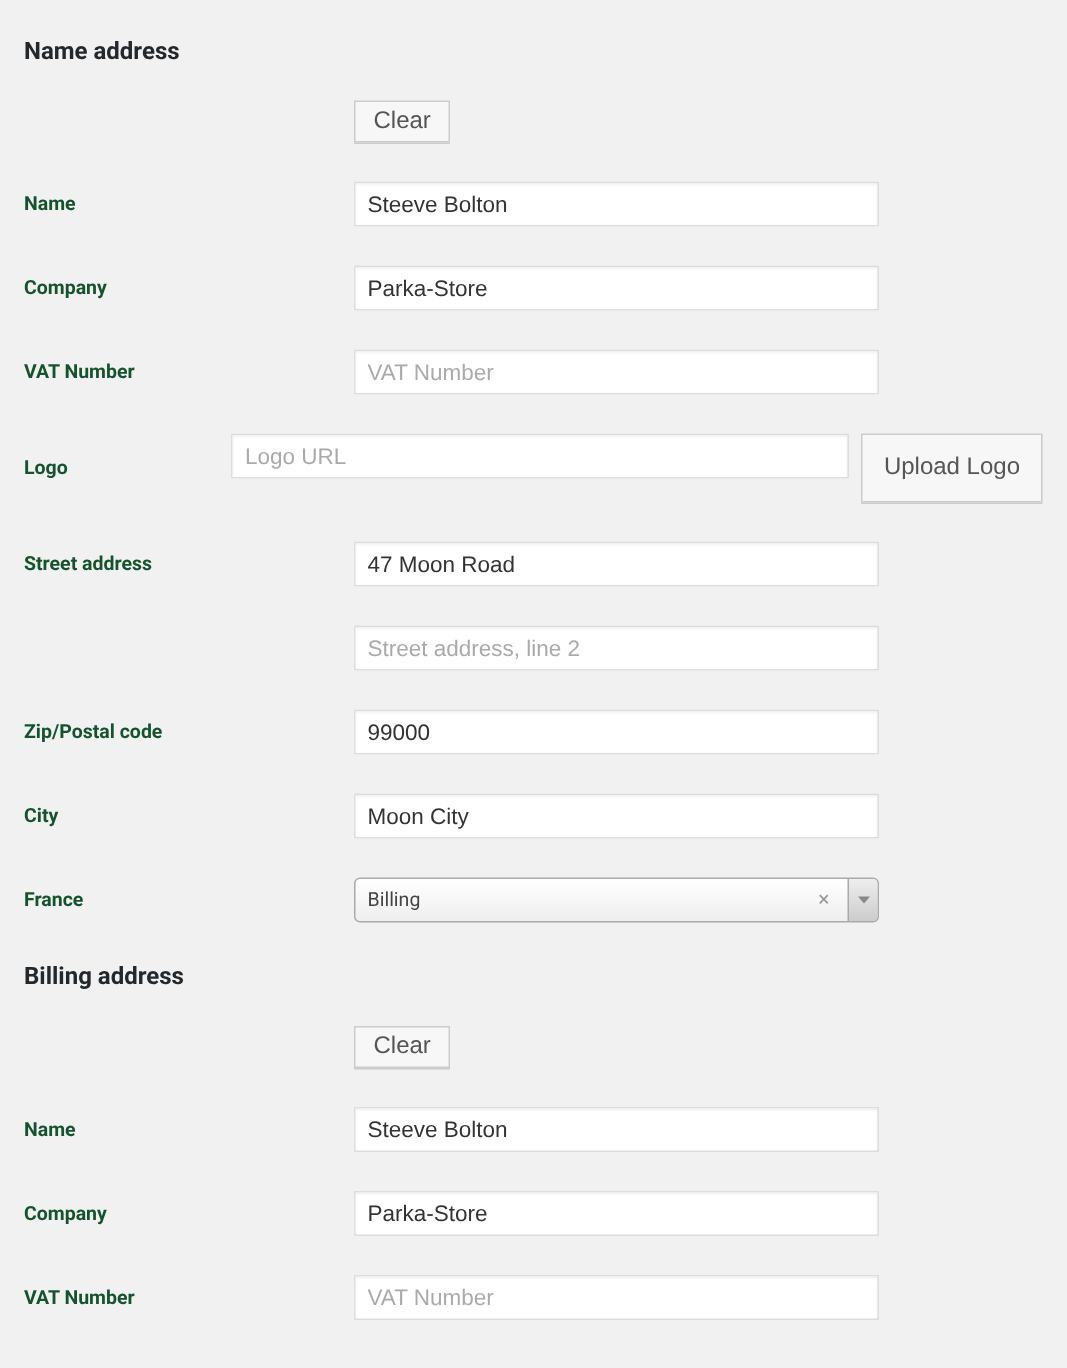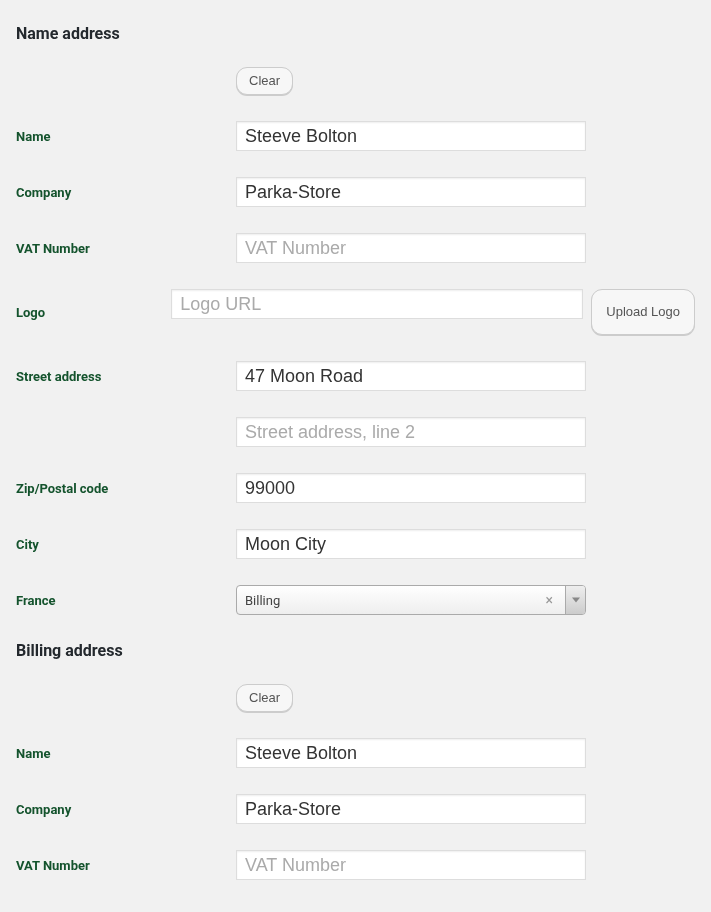--- a/index.html
+++ b/index.html
@@ -39,40 +39,40 @@
       display: flex;
       gap: 8px;
       align-items: stretch;
     }
     input[type="text"] {
       width: 350px;
       height: 30px;
       padding: 4px 8px;
       border: 1px solid #ddd;
       border-radius: 0;
-      font-size: 18px;
+      font-size: 15px;
       color: #333;
       background: #fff;
       box-shadow: inset 0 1px 2px rgba(0,0,0,0.07);
     }
     input[type="text"]::placeholder {
       color: #aaa;
     }
     input.logo-input {
       width: 412px;
     }
     .btn {
       display: inline-block;
       height: 28px;
       padding: 0 12px;
       border: 1px solid #ccc;
-      border-radius: 11px;
+      border-radius: 0;
       background: #f7f7f7;
       color: #555;
-      font-size: 13px;
+      font-size: 16px;
       cursor: pointer;
       line-height: 26px;
       box-shadow: 0 1px 0 #ccc;
     }
     .btn-upload {
       height: 46px;
       line-height: 28px;
       padding: 0 14px;
       white-space: nowrap;
     }

